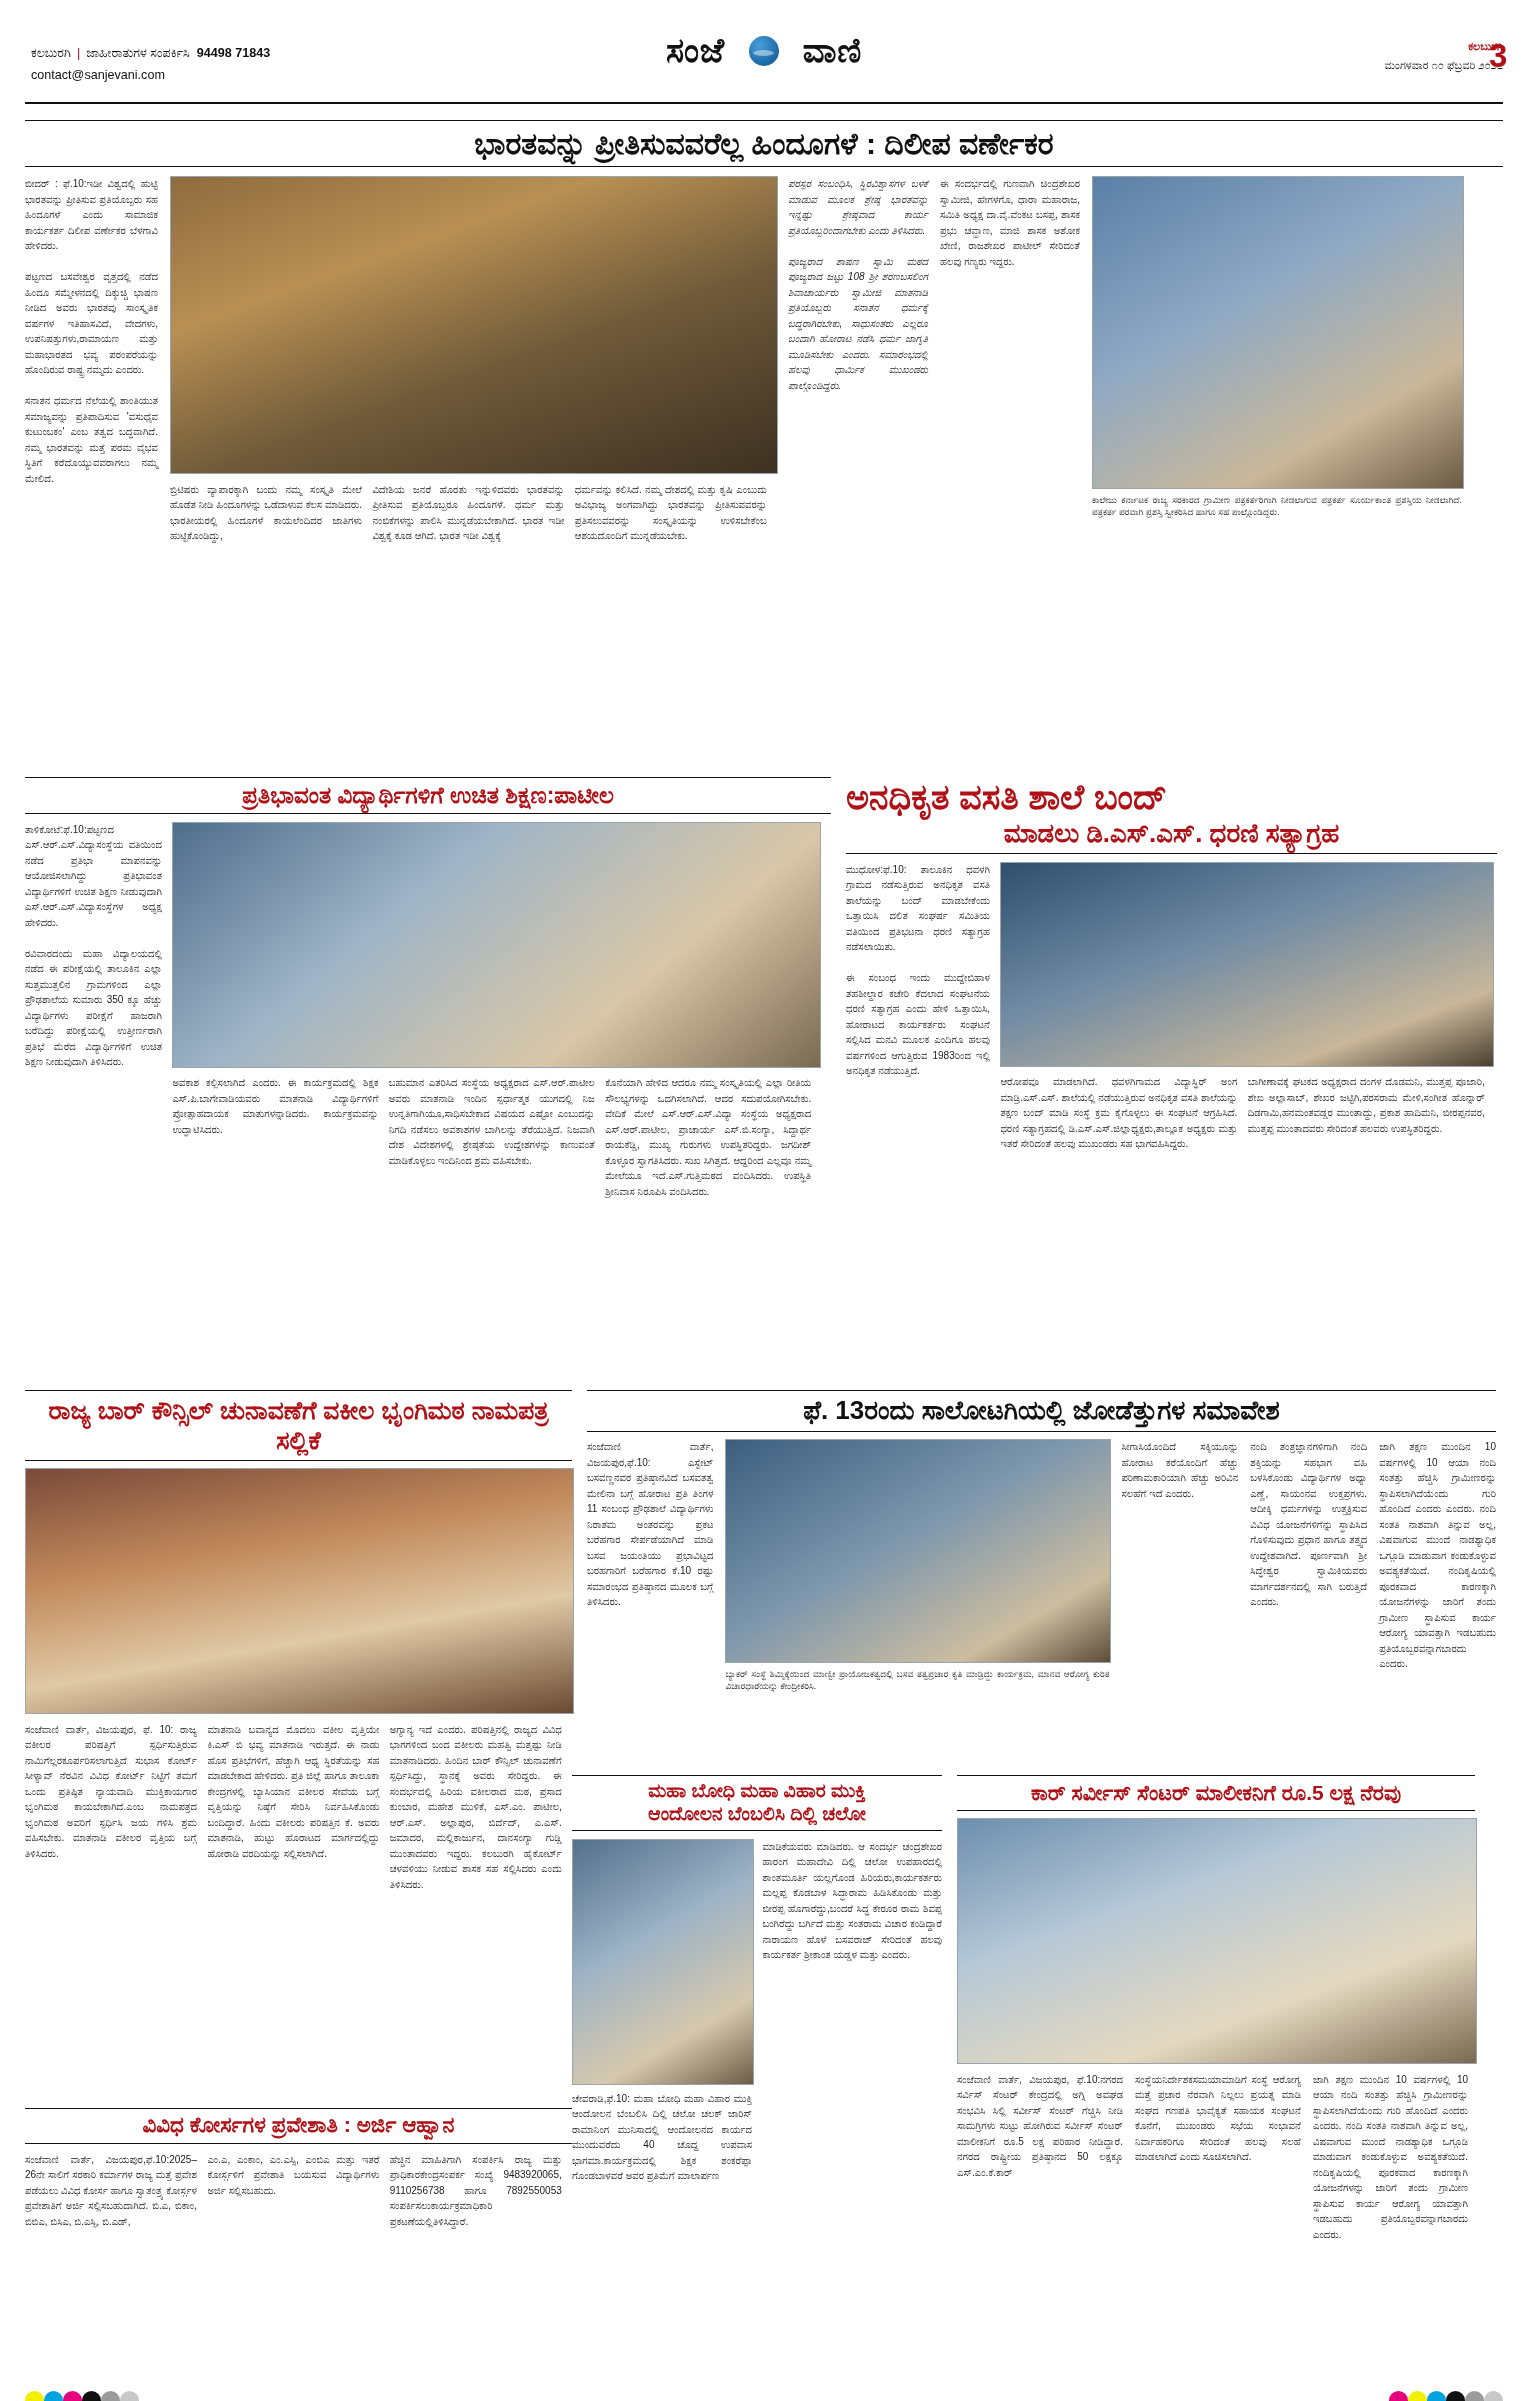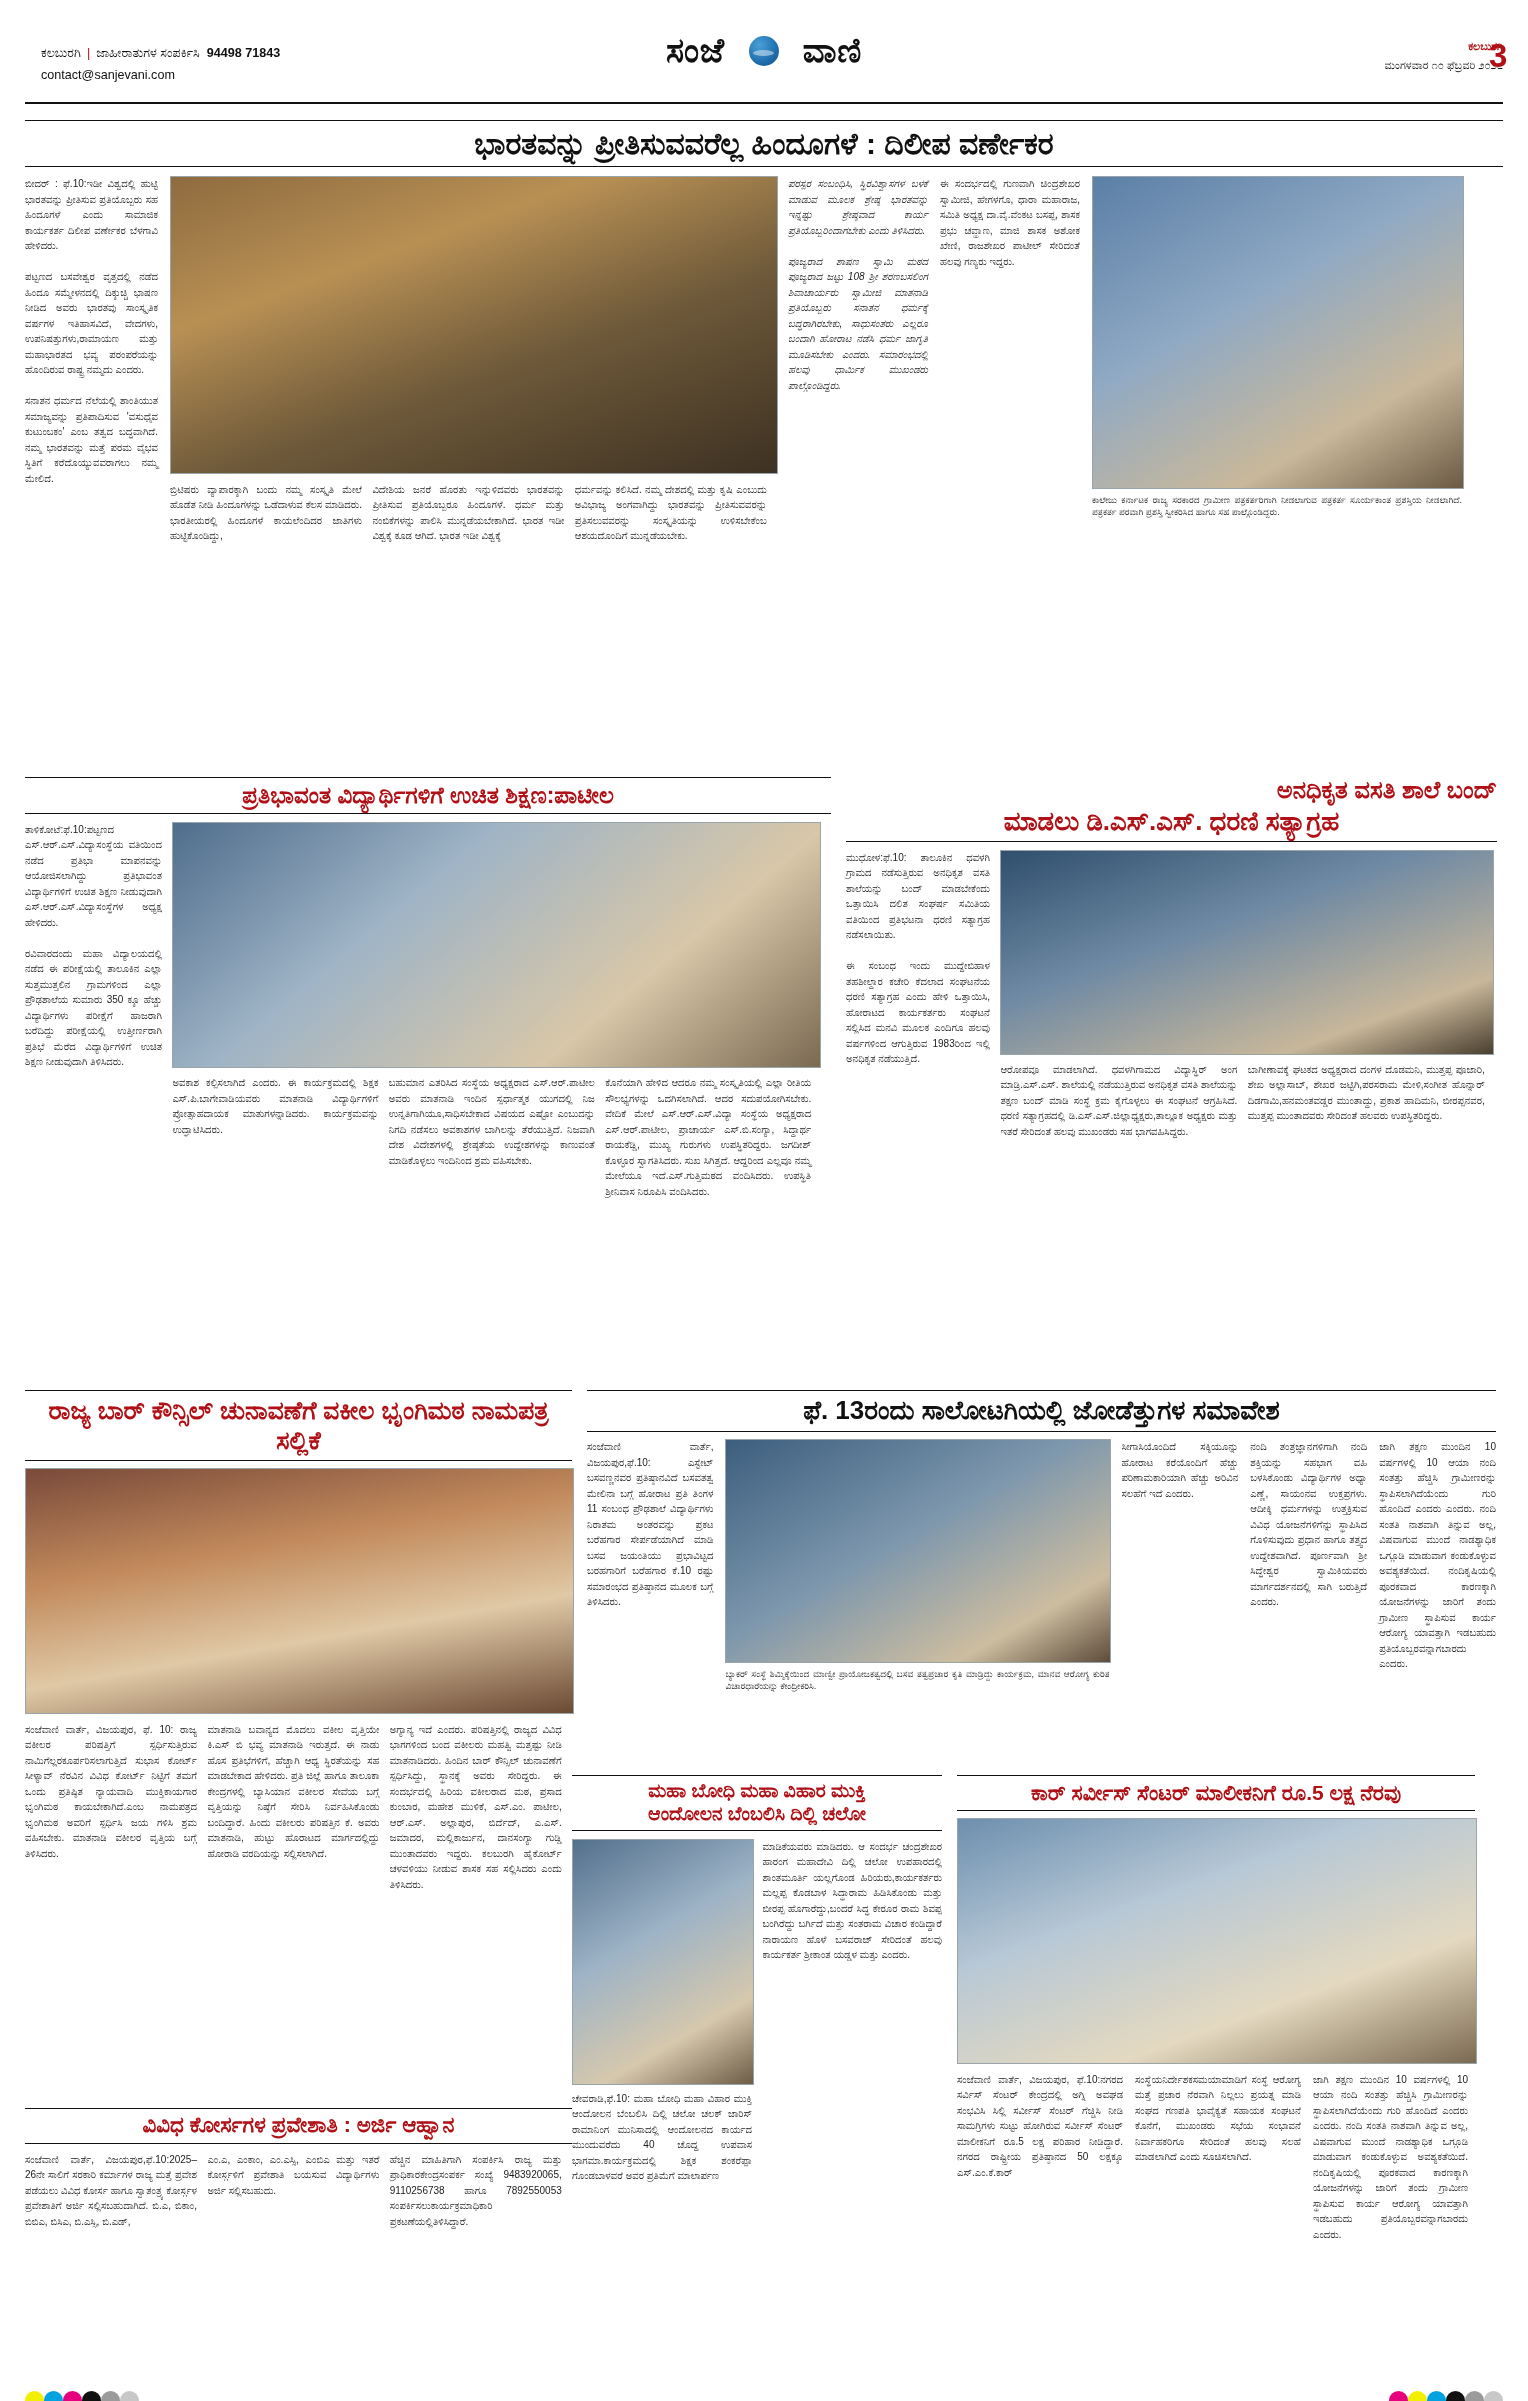--- a/index.html
+++ b/index.html
@@ -1,19 +1,19 @@
 <!DOCTYPE html>
 <html style="font-size:12px"><head>
 <meta charset="utf-8">
 <style>
   html,body{margin:0;padding:0;background:#ffffff;}
   body{font-family:"Liberation Sans", sans-serif;}
   #page{width:1528px;height:2401px;position:relative;background:#fff;box-sizing:border-box;padding:0;}
   .mast{position:relative;height:81px;border-bottom:2.2px solid #111;margin:21px 25px 0 25px;}
-  .mast-left{position:absolute;left:16px;top:25px;font-size:12.6px;color:#111;}
+  .mast-left{position:absolute;left:6px;top:25px;font-size:12.6px;color:#111;}
   .mast-left .sep{color:#b01116;margin:0 6px;}
   .mast-left .ph{font-weight:bold;}
   .mast-left .mail{display:block;margin-top:7.4px;font-size:12.6px;color:#111;}
   .mast-center{position:absolute;left:50%;transform:translateX(-50%);top:10.4px;text-align:center;}
   .mast-title{font-size:34px;font-weight:bold;letter-spacing:0.7px;color:#111;display:flex;align-items:center;gap:24px;}
   .globe{width:30px;height:30px;border-radius:50%;background:radial-gradient(circle at 35% 30%, #4a9fd8 0%, #1f6fae 60%, #16527f 100%);display:inline-block;position:relative;}
   .globe:after{content:"";position:absolute;left:4.4px;top:13.3px;width:21px;height:6px;background:rgba(255,255,255,.45);border-radius:50%;}
   .mast-right{position:absolute;right:0;top:19px;text-align:right;}
   .mast-right .kn{font-size:11px;color:#b01116;font-weight:bold;}
   .mast-right .dt{font-size:11px;color:#111;margin-top:6px;}
@@ -137,21 +137,21 @@
 ವೇದಿಕೆ ಮೇಲೆ ಎಸ್.ಆರ್.ಎಸ್.ವಿದ್ಯಾ ಸಂಸ್ಥೆಯ ಅಧ್ಯಕ್ಷರಾದ ಎಸ್.ಆರ್.ಪಾಟೀಲ, ಪ್ರಾಚಾರ್ಯ ಎಸ್.ಬಿ.ಸಂಗ್ಯಾ, ಸಿದ್ದಾರ್ಥ ರಾಯಕೆಡ್ಡಿ, ಮುಖ್ಯ ಗುರುಗಳು ಉಪಸ್ಥಿತರಿದ್ದರು. ಜಗದೀಶ್ ಕೊಳ್ಳೂರ ಸ್ವಾಗತಿಸಿದರು. ಸುಖ ಸಿಗಿತ್ತದೆ. ಆದ್ದರಿಂದ ಎಲ್ಲವೂ ನಮ್ಮ ಮೇಲೆಯೂ ಇದೆ.ಎಸ್.ಗುತ್ತಿಮಠದ ವಂದಿಸಿದರು.
 
 ಉಪಸ್ಥಿತಿ ಶ್ರೀನಿವಾಸ ನಿರೂಪಿಸಿ ವಂದಿಸಿದರು.</div>
               </div>
             </div>
           </div>
         </div>
 
         <div style="width:651px;">
           <div style="border-bottom:1.5px solid #111;padding-bottom:4.4px;">
-            <div class="headline h-red" style="font-size:24px;text-align:right;line-height:1.12;">ಅನಧಿಕೃತ ವಸತಿ ಶಾಲೆ ಬಂದ್</div>
+            <div class="headline h-red" style="font-size:35px;text-align:left;line-height:1.12;">ಅನಧಿಕೃತ ವಸತಿ ಶಾಲೆ ಬಂದ್</div>
             <div class="headline h-red" style="font-size:26px;text-align:center;line-height:1.15;margin-top:3px;">ಮಾಡಲು ಡಿ.ಎಸ್.ಎಸ್. ಧರಣಿ ಸತ್ಯಾಗ್ರಹ</div>
           </div>
           <div style="display:flex;gap:10.4px;margin-top:7.4px;">
             <div style="width:144px;">
               <div class="col-text" style="white-space:pre-line;">ಮುಧೋಳ:ಫೆ.10: ತಾಲೂಕಿನ ಧವಳಗಿ ಗ್ರಾಮದ ನಡೆಸುತ್ತಿರುವ ಅನಧಿಕೃತ ವಸತಿ ಶಾಲೆಯನ್ನು ಬಂದ್ ಮಾಡಬೇಕೆಂದು ಒತ್ತಾಯಿಸಿ ದಲಿತ ಸಂಘರ್ಷ ಸಮಿತಿಯ ವತಿಯಿಂದ ಪ್ರತಿಭಟನಾ ಧರಣಿ ಸತ್ಯಾಗ್ರಹ ನಡೆಸಲಾಯಿತು.
 
 ಈ ಸಂಬಂಧ ಇಂದು ಮುದ್ದೇಬಿಹಾಳ ತಹಶೀಲ್ದಾರ ಕಚೇರಿ ಕೆದಲಾದ ಸಂಘಟನೆಯ ಧರಣಿ ಸತ್ಯಾಗ್ರಹ ಎಂದು ಹೇಳಿ ಒತ್ತಾಯಿಸಿ, ಹೋರಾಟದ ಕಾರ್ಯಕರ್ತರು ಸಂಘಟನೆ ಸಲ್ಲಿಸಿದ ಮನವಿ ಮೂಲಕ ಎಂದಿಗೂ ಹಲವು ವರ್ಷಗಳಿಂದ ಆಗುತ್ತಿರುವ 1983ರಿಂದ ಇಲ್ಲಿ ಅನಧಿಕೃತ ನಡೆಯುತ್ತಿದೆ.</div>
             </div>
             <div style="width:492px;">
               <div class="photo p4" style="width:492px;height:203px;"></div>

